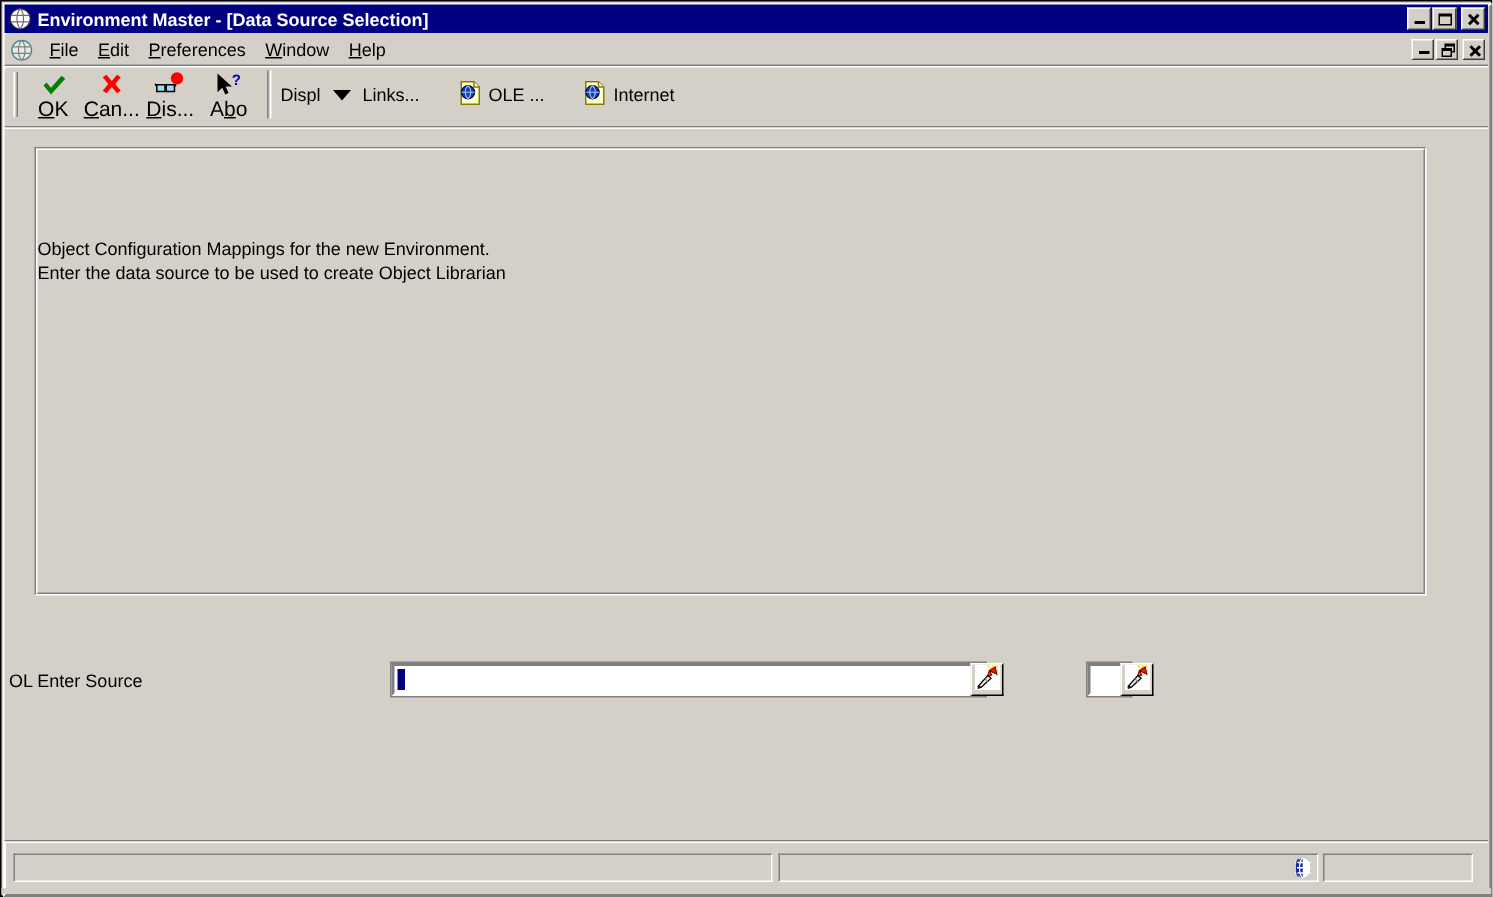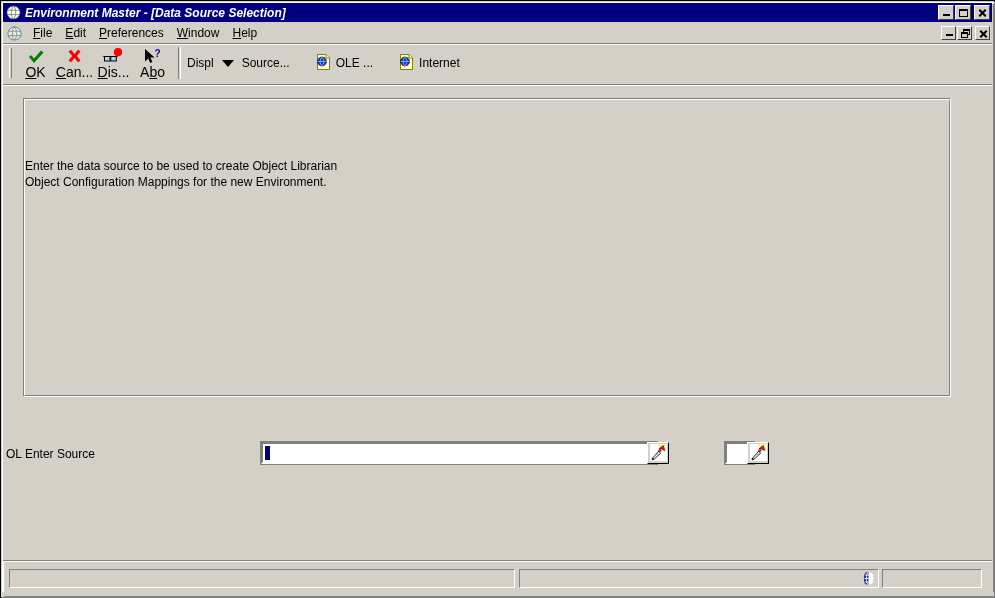--- a/index.html
+++ b/index.html
@@ -55,21 +55,20 @@
     padding: 0 1px;
   }
   .titlebar-title {
     color: #ffffff;
     font-weight: bold;
     font-size: 12px;
     letter-spacing: 0px;
     margin-left: 4px;
     white-space: nowrap;
     overflow: hidden;
-    font-style: italic;
   }
   .globe-icon {
     width: 15px; height: 15px;
     flex: 0 0 auto;
     position: relative;
     margin-left: 2px;
   }
   .globe-icon svg { display:block; }
 
   .title-btns {
@@ -472,21 +471,21 @@
       </span>
       <span class="tb-lbl">A<u>b</u>o</span>
     </span>
 
     <span class="tb-sep"></span>
 
     <span class="tb-text">Displ</span>
 
     <span class="tb-linkbtn">
       <span class="caret-down"></span>
-      <span>Source...</span>
+      <span>Links...</span>
     </span>
 
     <span class="tb-linkbtn" style="margin-left:18px;text-align:center;">
       <span>
         <svg width="16" height="16" viewBox="0 0 16 16">
           <path d="M1.5 0.5 H10 L13.5 4 V15.5 H1.5 Z" fill="#ffffcc" stroke="#808000" stroke-width="1"></path>
           <path d="M10 0.5 V4 H13.5" fill="#ffffff" stroke="#808000" stroke-width="1"></path>
           <circle cx="6" cy="7.5" r="4.4" fill="#1040c0" stroke="#000040" stroke-width="0.8"></circle>
           <path d="M1.6 7.5 H10.4 M6 3.1 C3.6 5 3.6 10 6 11.9 M6 3.1 C8.4 5 8.4 10 6 11.9" stroke="#a8c8f0" stroke-width="0.7" fill="none"></path>
         </svg>
@@ -508,22 +507,22 @@
   </div>
   <div class="toolbar-bottom-sep"></div>
 
   <div class="client">
 
     <div class="group-panel">
       <div class="group-panel-in"></div>
     </div>
 
     <div class="instruction">
+      <div>Object Configuration Mappings for the new Environment.</div>
       <div>Enter the data source to be used to create Object Librarian</div>
-      <div>Object Configuration Mappings for the new Environment.</div>
     </div>
 
     <div class="field-label">OL Enter Source</div>
 
     <div class="textfield textfield-main">
       <span class="caret"></span>
       <span title=""></span>
     </div>
 
     <div class="va-btn va-btn-main">

